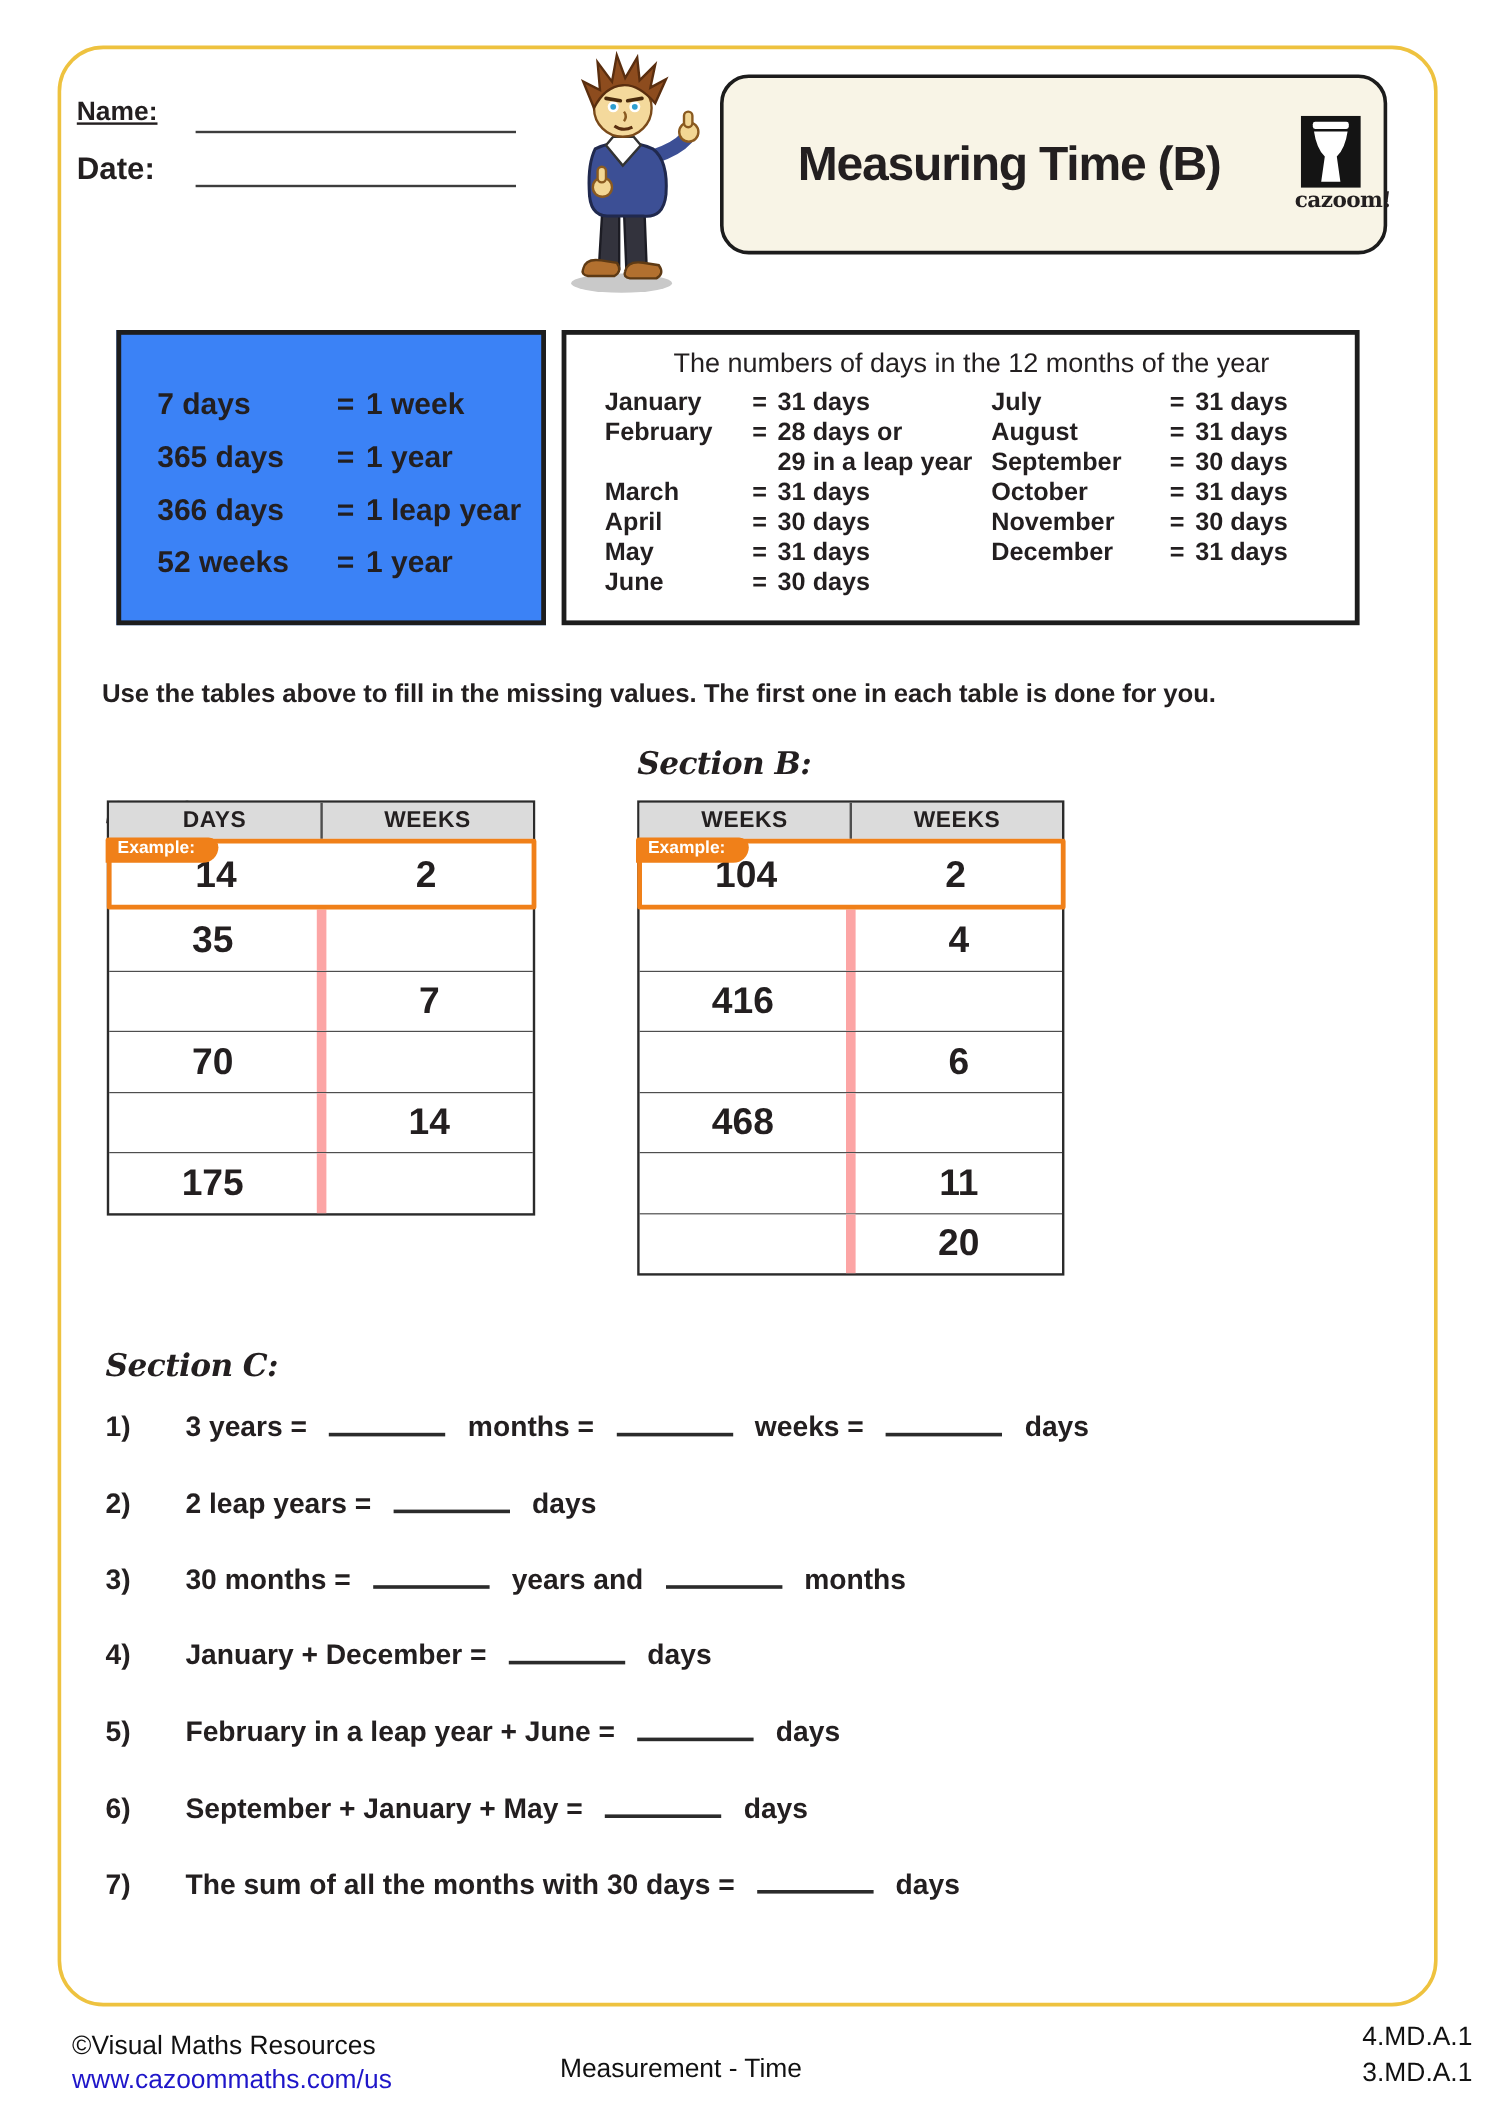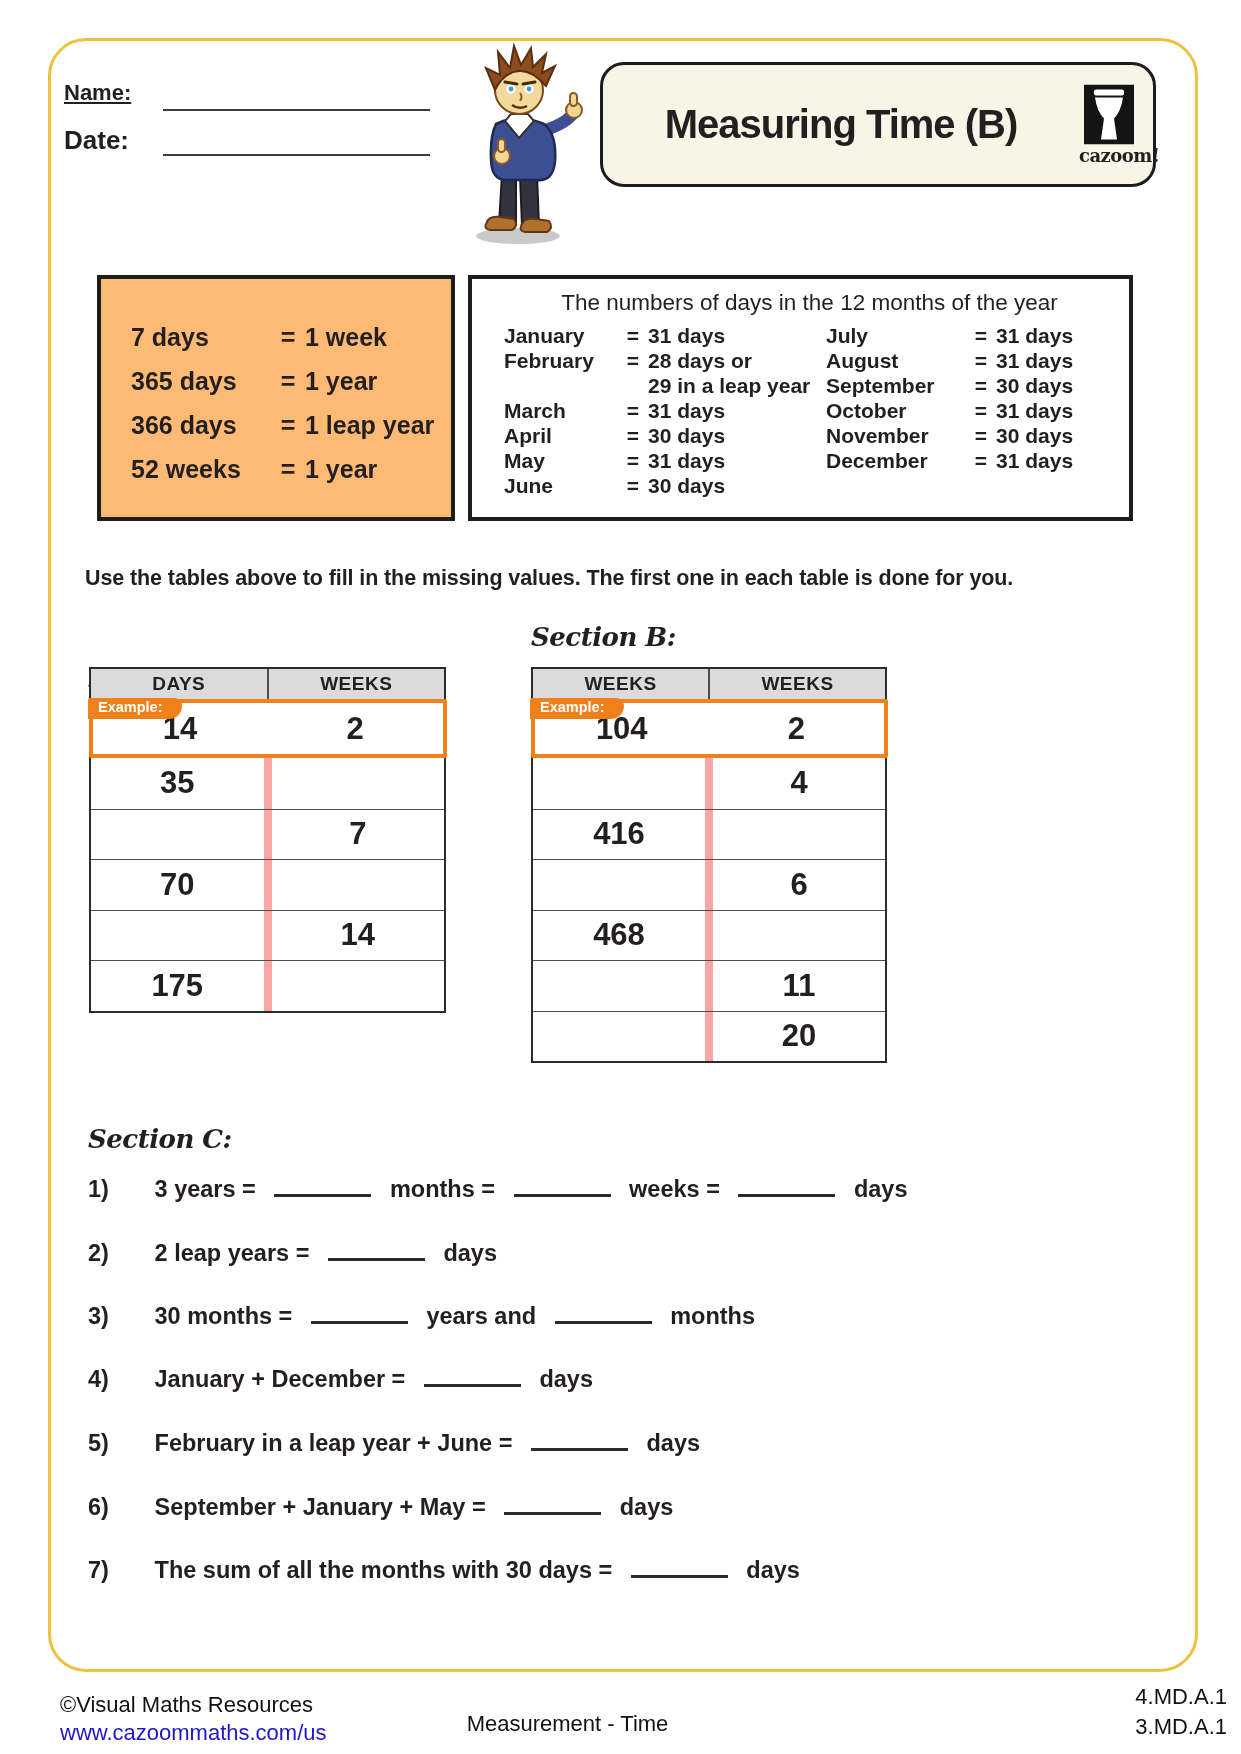--- a/index.html
+++ b/index.html
@@ -9,32 +9,32 @@
   .frame { position:absolute; left:48px; top:38px; width:1150px; height:1634px;
            border:3px solid #EEC23F; border-radius:38px; }
 
   
   .name-label { position:absolute; left:64px; top:80px; font-size:22px; font-weight:bold;text-decoration:underline; }
   .date-label { position:absolute; left:64px; top:125px; font-size:26px; font-weight:bold; }
   .write-line { position:absolute; left:163px; width:267px; height:0; border-top:2.5px solid #3d3d3d; }
   .name-line { top:109px; } .date-line { top:154px; }
   .boy { position:absolute; left:458px; top:42px; width:126px; height:204px; }
 
-  .title-box { position:absolute; left:600px; top:62px; width:556px; height:125px;
+  .title-box { position:absolute; left:600px; top:62px; width:556px; height:150px;
                background:#F8F4E6; border:3px solid #1c1c1c; border-radius:24px; }
   .title-text { position:absolute; left:16px; top:0; width:444px; height:100%;
                 display:flex; align-items:center; justify-content:center;
                 font-size:40px; font-weight:bold; letter-spacing:-1px; white-space:nowrap; }
   .logo { position:absolute; right:14px; top:50%; transform:translateY(-50%); width:60px; text-align:center; }
   .logo-drum { width:50px; height:60px; display:block; margin:0 auto; }
   .logo-text { font-family:"DejaVu Serif", serif; font-weight:bold; font-size:18px; letter-spacing:-0.5px; }
 
   
   .box-left { position:absolute; left:97px; top:275px; width:358px; height:246px;
-              border:4px solid #1d1d1d; padding:36px 0 0 30px; background:#fdba74; }
+              border:4px solid #1d1d1d; padding:36px 0 0 30px; background:#3b82f6; }
   .conv-row { display:grid; grid-template-columns:140px 34px 1fr; height:44px;
               align-items:center; font-size:25px; font-weight:bold; }
   .conv-eq { text-align:center; }
 
   .box-right { position:absolute; left:468px; top:275px; width:665px; height:246px;
                border:4px solid #1d1d1d; padding:11px 14px 0 32px; background:#fff; }
   .months-title { text-align:center; font-size:22.5px; font-weight:normal; margin-bottom:7px; }
   .months-cols { display:flex; }
   .months-col-left { width:322px; }
   .months-col-right { flex:1; }

